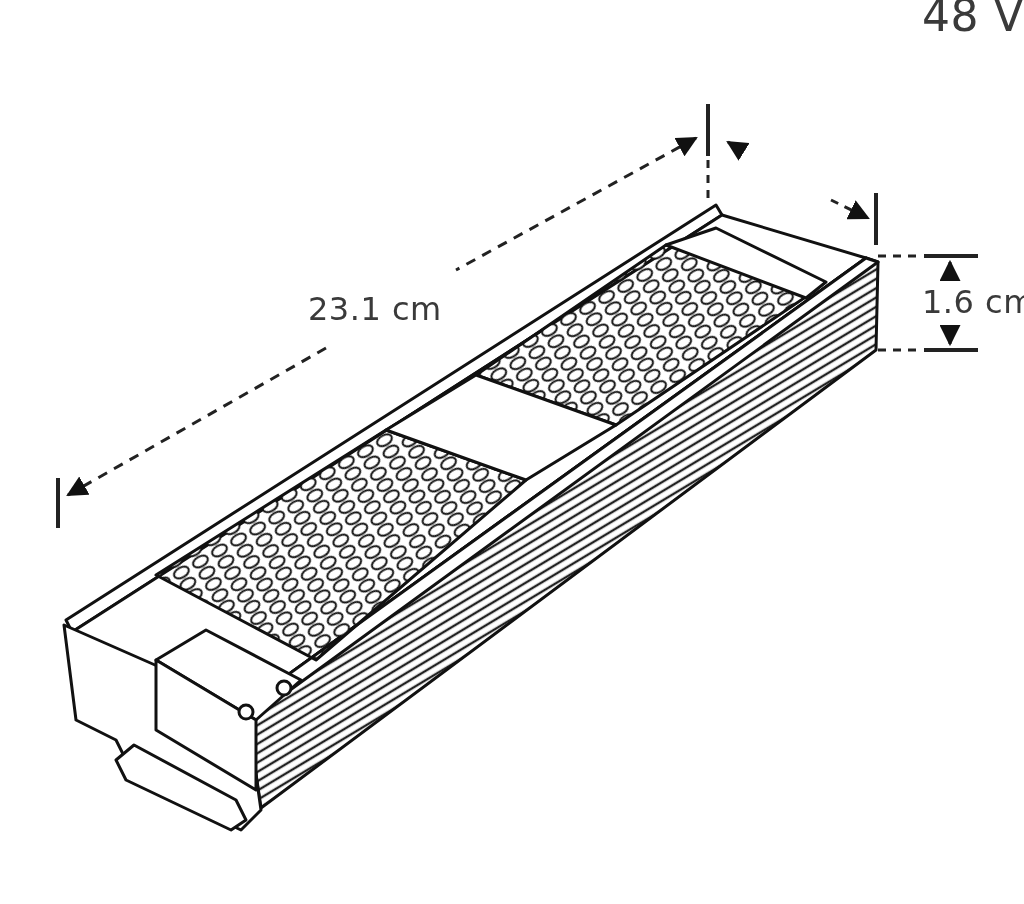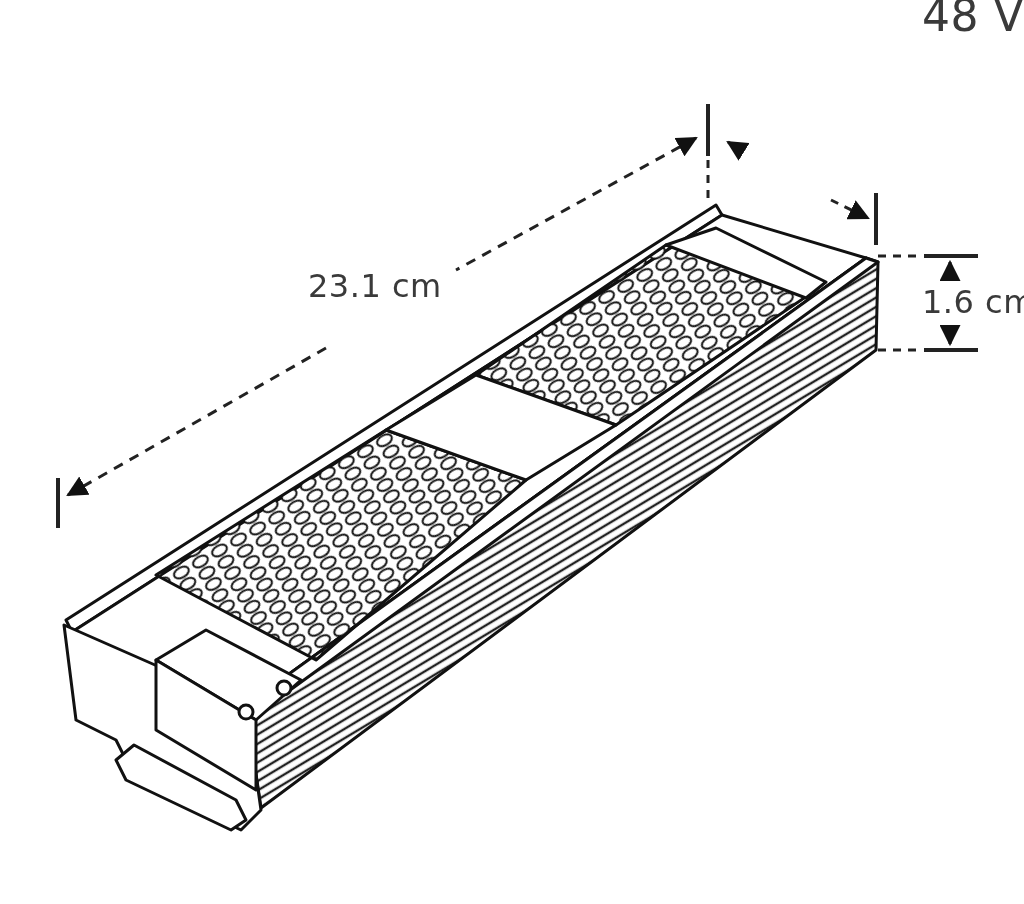--- a/index.html
+++ b/index.html
@@ -2,21 +2,21 @@
 <html><head>
 <meta charset="utf-8">
 <style>
   html, body { margin:0; padding:0; background:#ffffff; }
   body { width:1024px; height:904px; position:relative; overflow:hidden;
          font-family: "DejaVu Sans", sans-serif; }
   #stage { position:absolute; left:0; top:0; width:1024px; height:656px;margin-left:16px; }
   .lbl { position:absolute; color:#3a3a3a; font-family:"DejaVu Sans", sans-serif;
          font-weight:400; white-space:nowrap; letter-spacing:0.5px; }
   #voltage { left:906px; top:-10px; font-size:44px; }
-  #len { left:292px; top:267px; font-size:32px; }
+  #len { left:292px; top:290px; font-size:32px; }
   #wid { left:728px; top:144px; font-size:32px; }
   #hei { left:906px; top:283px; font-size:32px; }
 </style>
 </head>
 <body>
 
 <div id="stage">
   <svg width="1024" height="904" viewBox="0 0 1024 904" xmlns="http://www.w3.org/2000/svg">
     <defs>
       <pattern id="hex" width="22" height="13" patternUnits="userSpaceOnUse" patternTransform="rotate(-30)">

